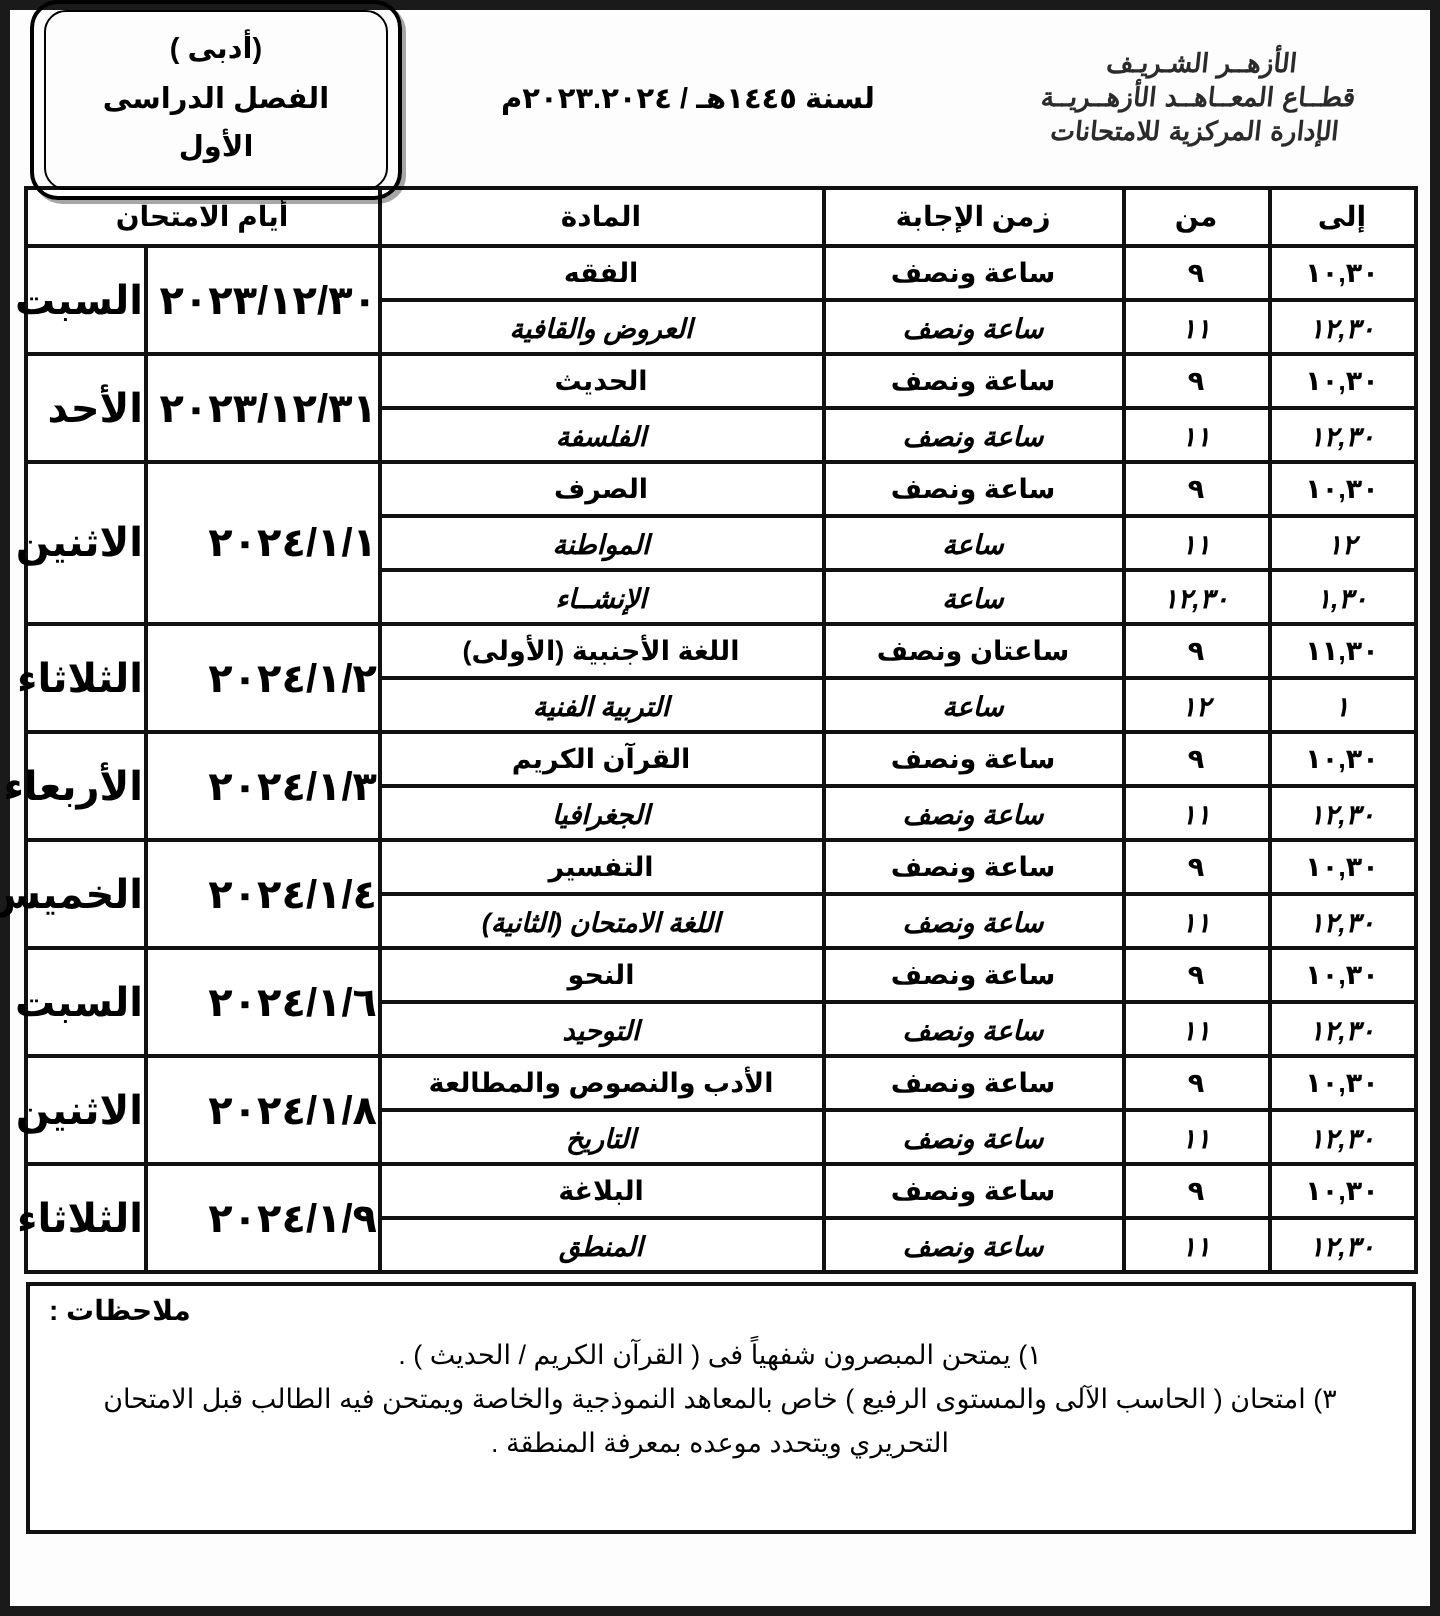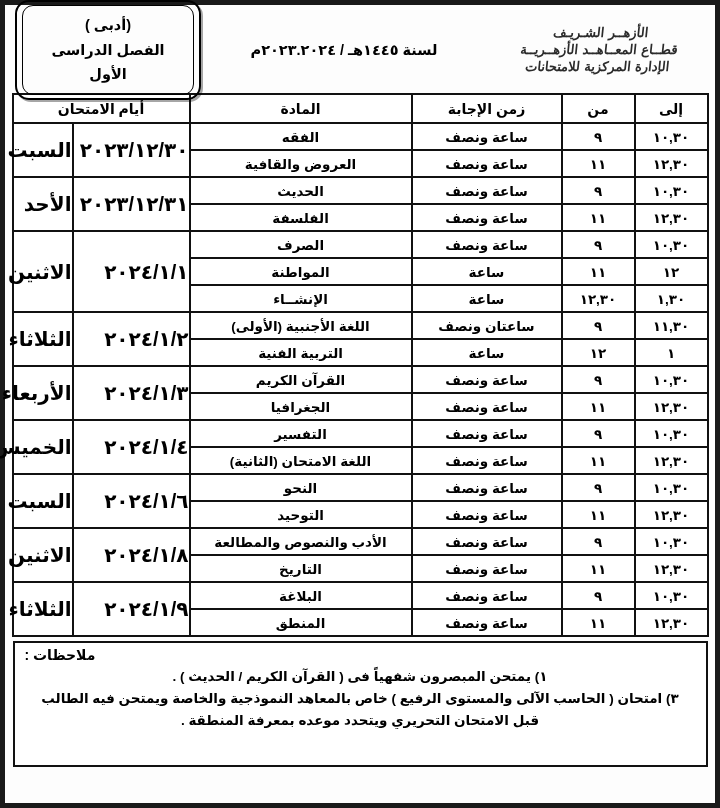--- a/index.html
+++ b/index.html
@@ -100,20 +100,21 @@
     margin-top: 40px;
   }
   .sched td {
     font-size: 13.5px;
     height: 25px;
   }
   
   .sched td.sub-sep {
     border-top-width: 1px;
     border-top-color: #9a9a9a;
+    font-style: italic;
   }
   td.daycell, td.datecell {
     font-size: 20px;
     text-align: right;
   }
   td.subject { font-size: 13.5px; }
 
   col.c-to    { width: 73px; }
   col.c-from  { width: 73px; }
   col.c-dur   { width: 150px; }
@@ -133,21 +134,21 @@
   }
   .notes-title {
     font-size: 14px;
     font-weight: bold;
     text-align: left;
     margin: 0 0 3px 0;
     color: #000;
   }
   .note-item {
     font-size: 13.5px;
-    font-weight: bold;
+    font-weight: normal;
     text-align: center;
     line-height: 1.62;
     color: #000;
     margin: 0;
     padding: 0 2px;
   }
 </style>
 </head>
 <body>
 

